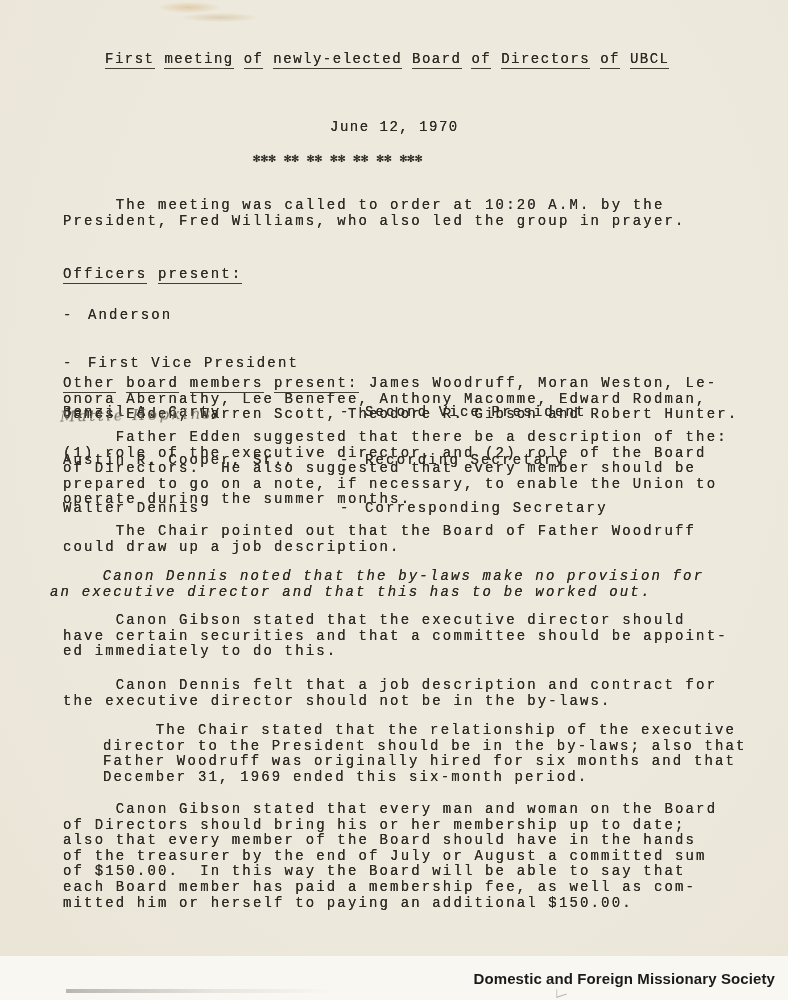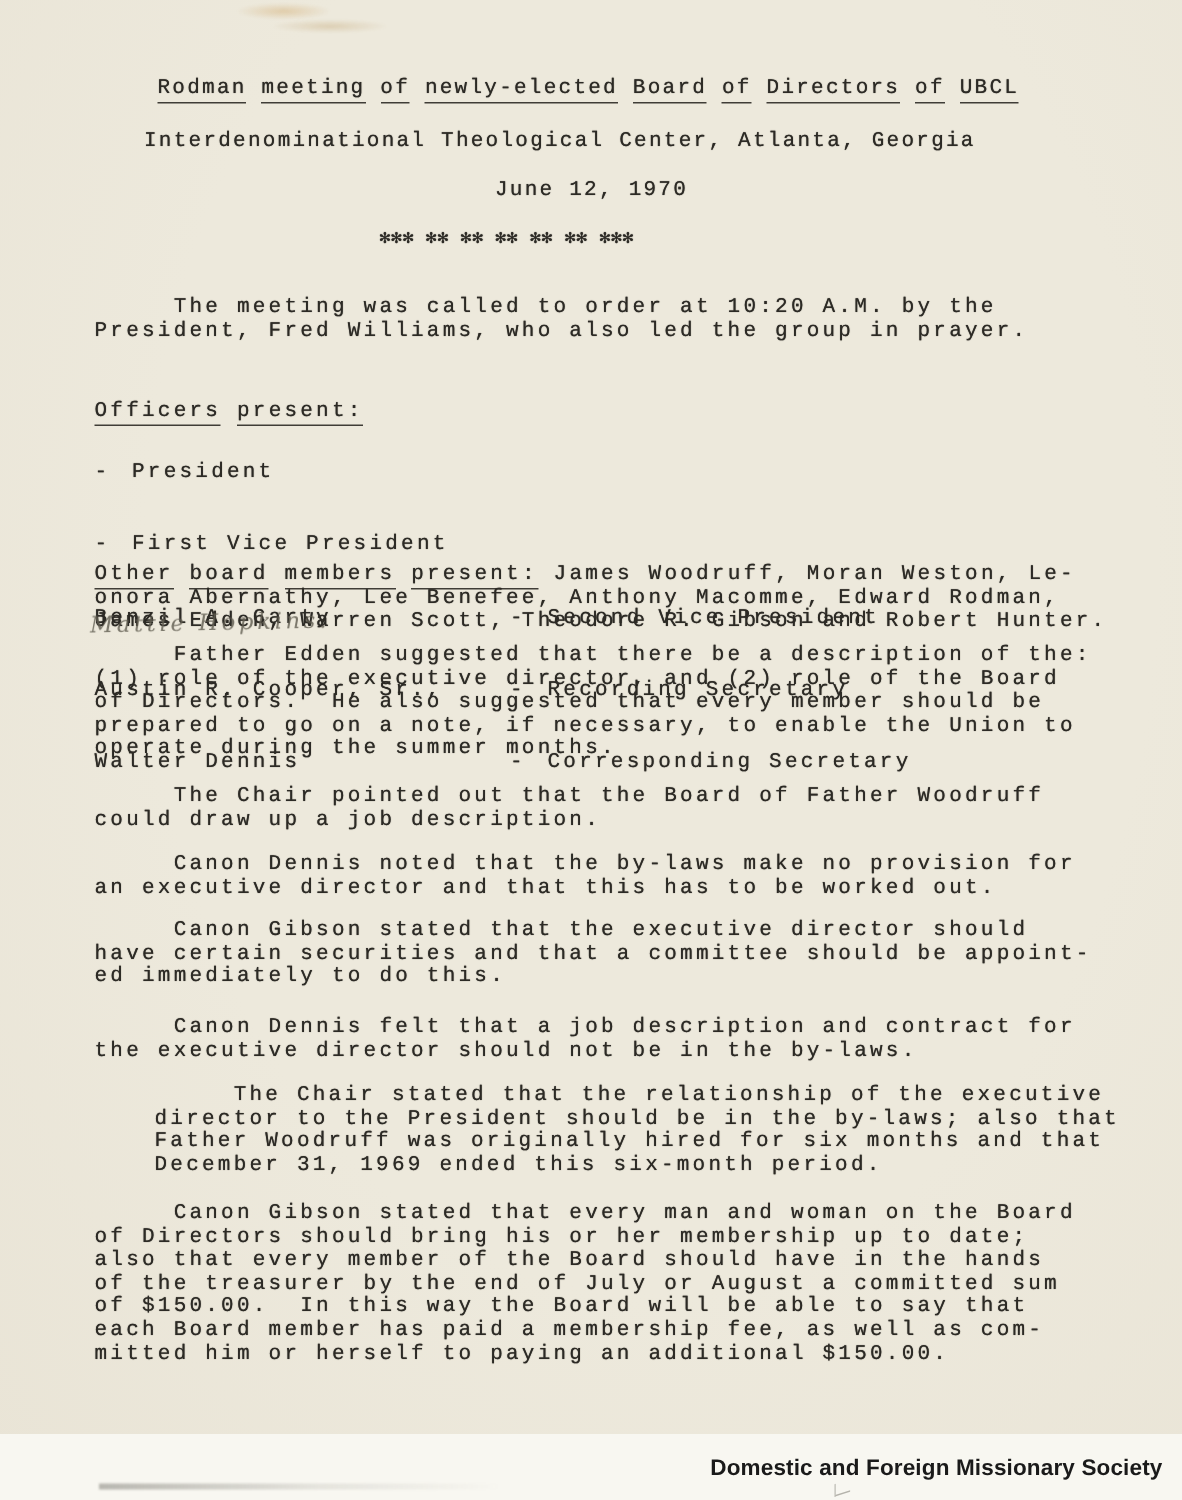--- a/index.html
+++ b/index.html
@@ -77,36 +77,35 @@
   }
 </style>
 </head>
 <body>
 
 <div class="page">
 
   <div class="stain-a"></div>
   <div class="stain-b"></div>
 
-  <div class="tw tw-head uw" style="top:52px;left:105px;"><span class="u">Rodman</span> <span class="u">meeting</span> <span class="u">of</span> <span class="u">newly-elected</span> <span class="u">Board</span> <span class="u">of</span> <span class="u">Directors</span> <span class="u">of</span> <span class="u">UBCL</span></div>
+  <div class="tw tw-head uw" style="top:52px;left:105px;"><span class="u">First</span> <span class="u">meeting</span> <span class="u">of</span> <span class="u">newly-elected</span> <span class="u">Board</span> <span class="u">of</span> <span class="u">Directors</span> <span class="u">of</span> <span class="u">UBCL</span></div>
 
-  <div class="tw tw-head" style="top:87px;left:96px;">Interdenominational Theological Center, Atlanta, Georgia</div>
 
   <div class="tw tw-head" style="top:120px;left:330px;">June 12, 1970</div>
 
   <div class="tw divider">✻✻✻ ✻✻ ✻✻ ✻✻ ✻✻ ✻✻ ✻✻✻</div>
 
   <div class="tw" style="top:198px;left:63px;">     The meeting was called to order at 10:20 A.M. by the
 President, Fred Williams, who also led the group in prayer.</div>
 
   <div class="tw uw" style="top:247px;left:63px;margin-top:20px;"><span class="u">Officers</span> <span class="u">present:</span></div>
 
   <div class="tw officers">
     <div class="officer-row">
-      <span class="o-dash">-</span><span class="o-role">President</span>
+      <span class="o-dash">-</span><span class="o-role">Anderson</span>
     </div>
     <div class="officer-row">
       <span class="o-dash">-</span><span class="o-role">First Vice President</span>
     </div>
     <div class="officer-row">
       <span class="o-name">Benzil A. Carty</span><span class="o-dash">-</span><span class="o-role">Second Vice President</span>
     </div>
     <div class="officer-row">
       <span class="o-name">Austin R. Cooper, Sr.,</span><span class="o-dash">-</span><span class="o-role">Recording Secretary</span>
     </div>
@@ -123,21 +122,21 @@
 
   <div class="tw" style="top:430px;left:63px;">     Father Edden suggested that there be a description of the:
 (1) role of the executive director, and (2) role of the Board
 of Directors.  He also suggested that every member should be
 prepared to go on a note, if necessary, to enable the Union to
 operate during the summer months.</div>
 
   <div class="tw" style="top:524px;left:63px;">     The Chair pointed out that the Board of Father Woodruff
 could draw up a job description.</div>
 
-  <div class="tw" style="top:569px;left:63px;">     Canon Dennis noted that the by-laws make no provision for
+  <div class="tw" style="top:569px;left:50px;font-style:italic;">     Canon Dennis noted that the by-laws make no provision for
 an executive director and that this has to be worked out.</div>
 
   <div class="tw" style="top:678px;left:63px;">     Canon Dennis felt that a job description and contract for
 the executive director should not be in the by-laws.</div>
 
   <div class="tw" style="top:613px;left:63px;">     Canon Gibson stated that the executive director should
 have certain securities and that a committee should be appoint-
 ed immediately to do this.</div>
 
   <div class="tw" style="top:723px;left:63px;margin-left:40px;">     The Chair stated that the relationship of the executive

